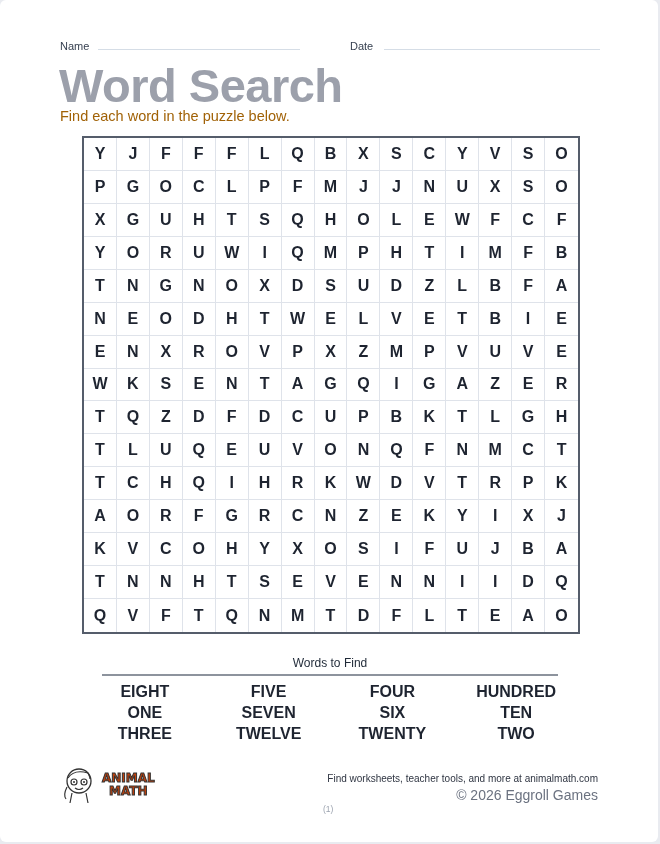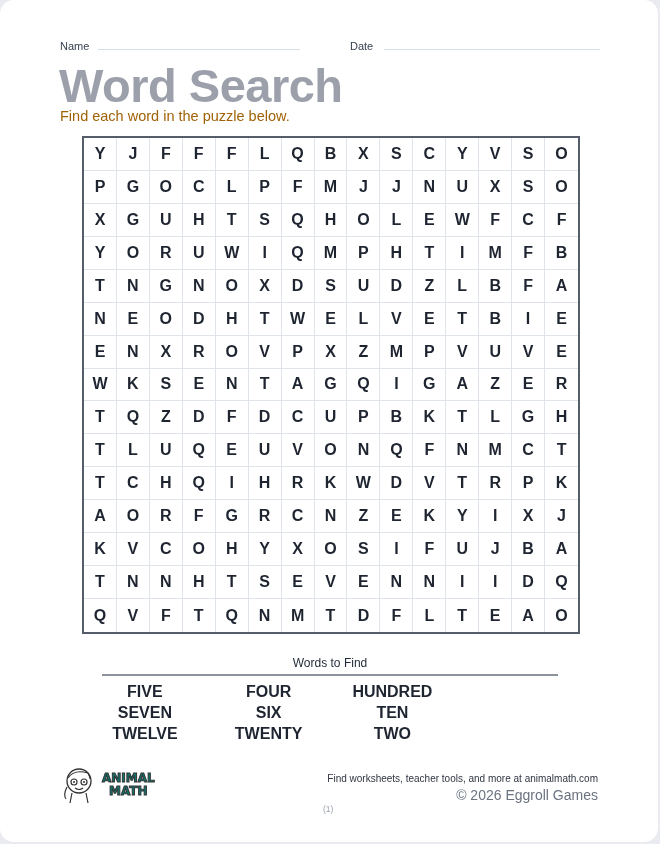--- a/index.html
+++ b/index.html
@@ -8,21 +8,21 @@
     background: #e9ebf0;
     font-family: "Liberation Sans", sans-serif;
     color: #1f2937;
     position: relative;
     overflow: hidden;
   }
   .page {
     position: absolute; left: 0; top: 0;
     width: 658px; height: 842px;
     background: #ffffff;
-    border-radius: 14px;
+    border-radius: 6px;
   }
   .field-label {
     position: absolute; top: 40px;
     font-size: 11px; color: #374151;
   }
   .field-line {
     position: absolute; top: 49px; height: 1px;
     background: #d5dde6;
   }
   .title {
@@ -70,21 +70,21 @@
     font-size: 16px; font-weight: bold; color: #1e2430;
     line-height: 21px;
   }
   .logo {
     position: absolute; left: 60px; top: 765px;
     display: flex; align-items: center;
   }
   .logo-text {
     font-family: "DejaVu Sans", sans-serif;
     font-weight: bold; font-size: 12px; line-height: 13px;
-    color: #0f766e;
+    color: #c2410c;
     -webkit-text-stroke: 1px #333;
     text-align: center; margin-left: 4px;
   }
   .footer-main {
     position: absolute; right: 60px; top: 773px;
     font-size: 10px; color: #2f3542; 
   }
   .footer-copy {
     position: absolute; right: 60px; top: 787px;
     font-size: 14px; color: #6b7280; text-align: left;
@@ -333,20 +333,25 @@
       <div class="cell lastrow">T</div>
       <div class="cell lastrow">E</div>
       <div class="cell lastrow">A</div>
       <div class="cell lastcol lastrow">O</div>
     </div>
 
   <div class="words-header">Words to Find</div>
   <div class="words-rule"></div>
   <div class="words" id="words">
       <div class="word-col">
+        <div class="word">EIGHT</div>
+        <div class="word">ONE</div>
+        <div class="word">THREE</div>
+      </div>
+      <div class="word-col">
         <div class="word">FIVE</div>
         <div class="word">SEVEN</div>
         <div class="word">TWELVE</div>
       </div>
       <div class="word-col">
         <div class="word">FOUR</div>
         <div class="word">SIX</div>
         <div class="word">TWENTY</div>
       </div>
       <div class="word-col">

